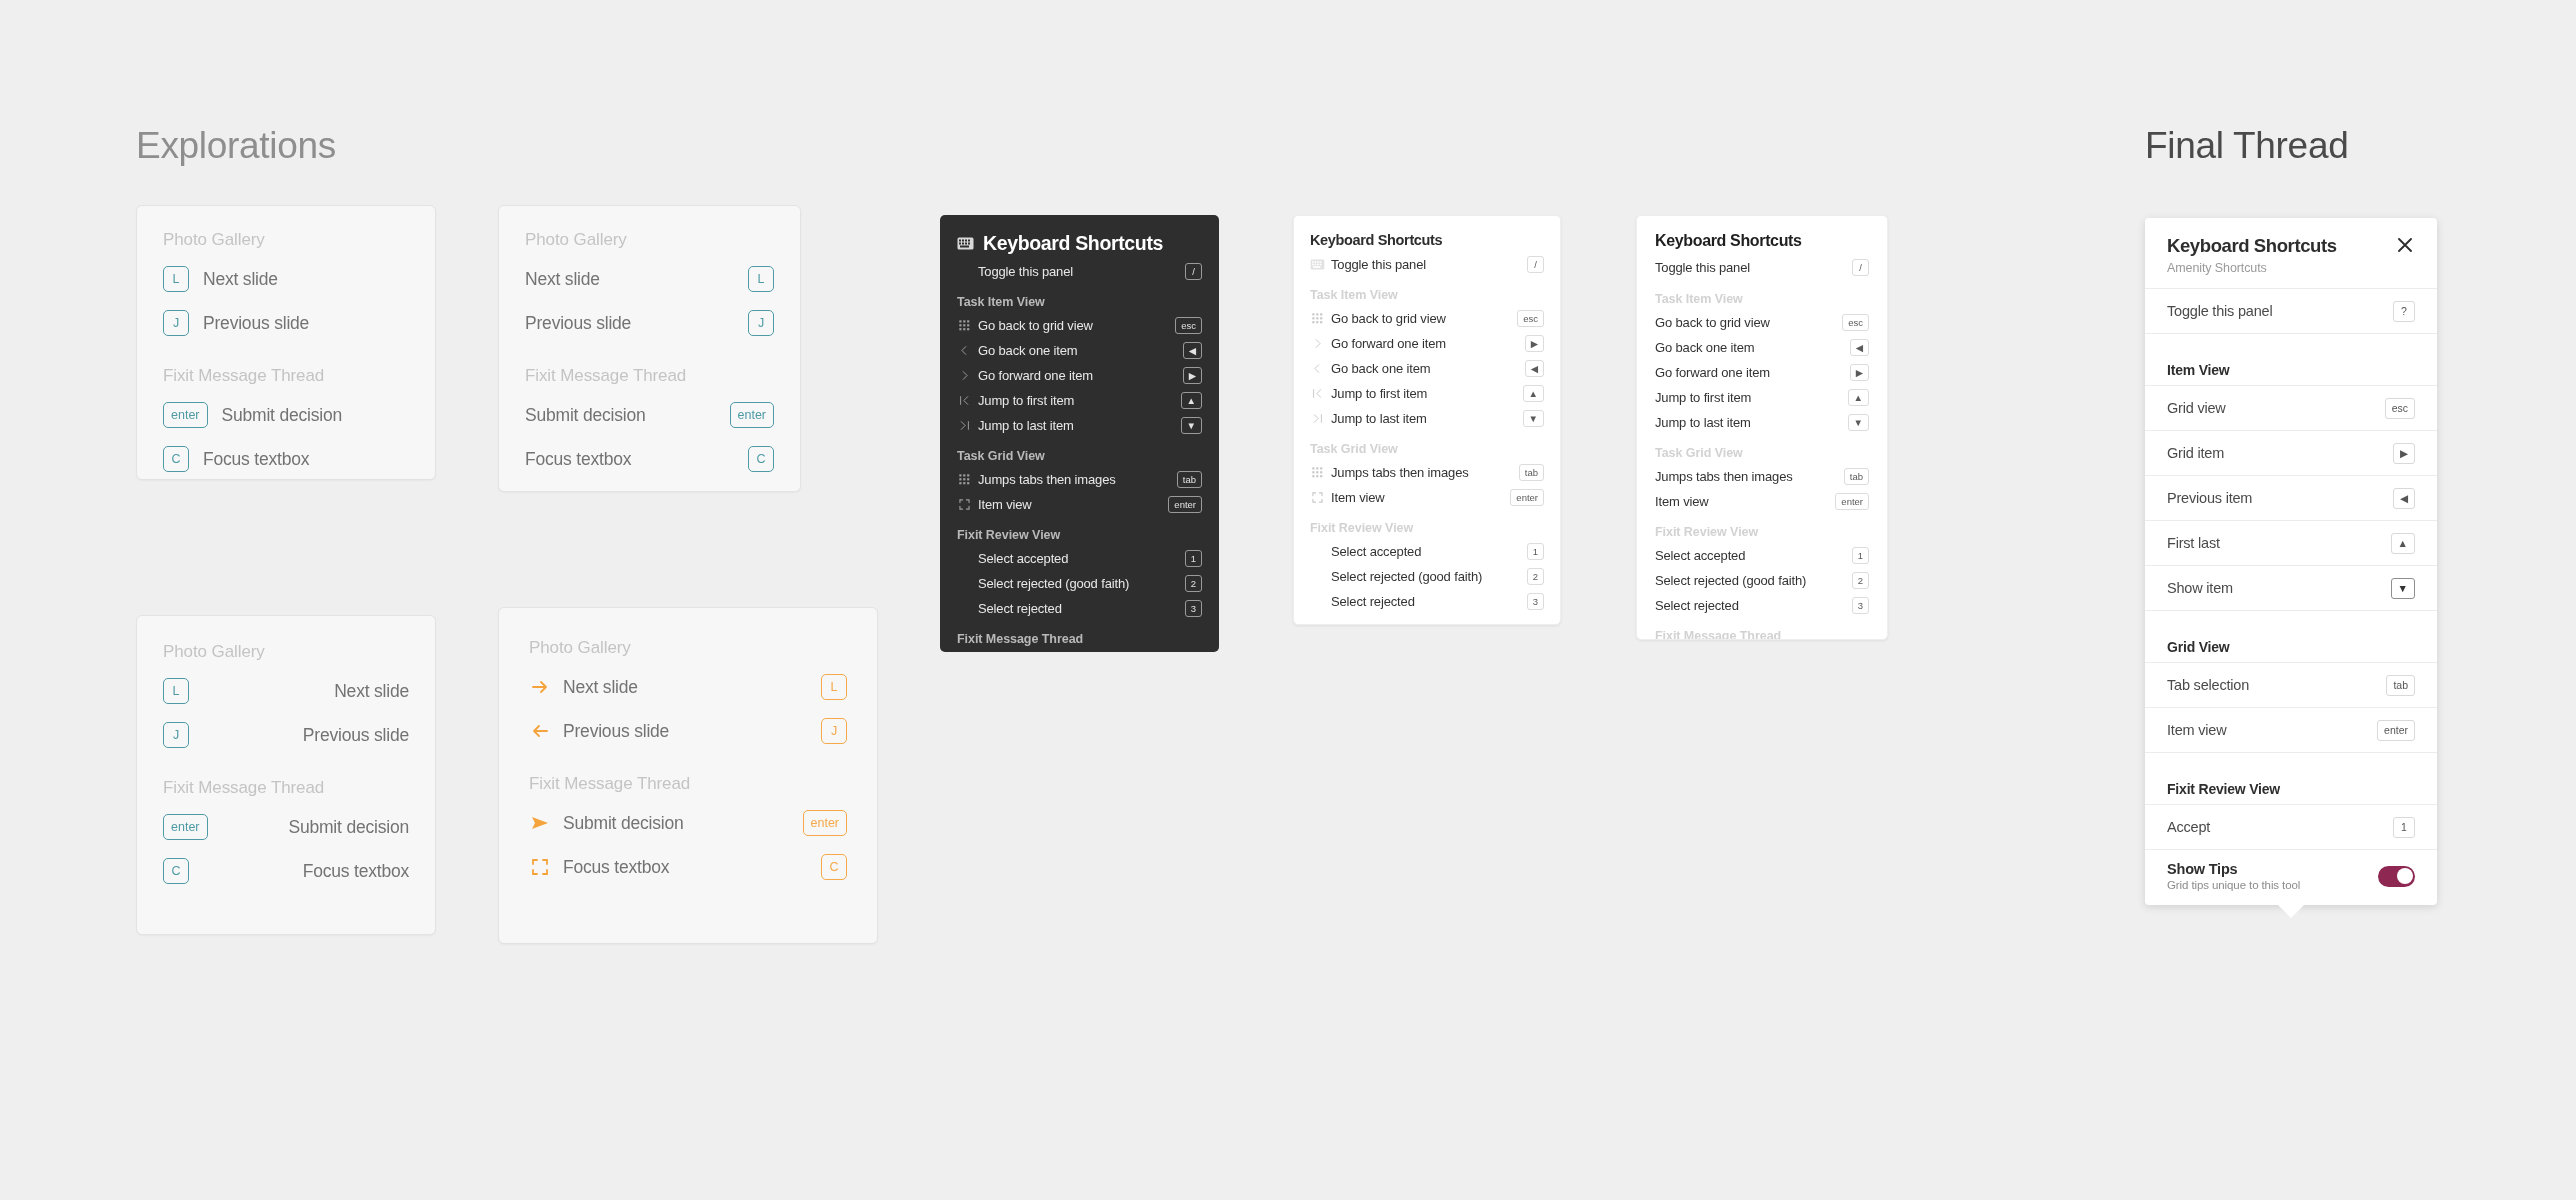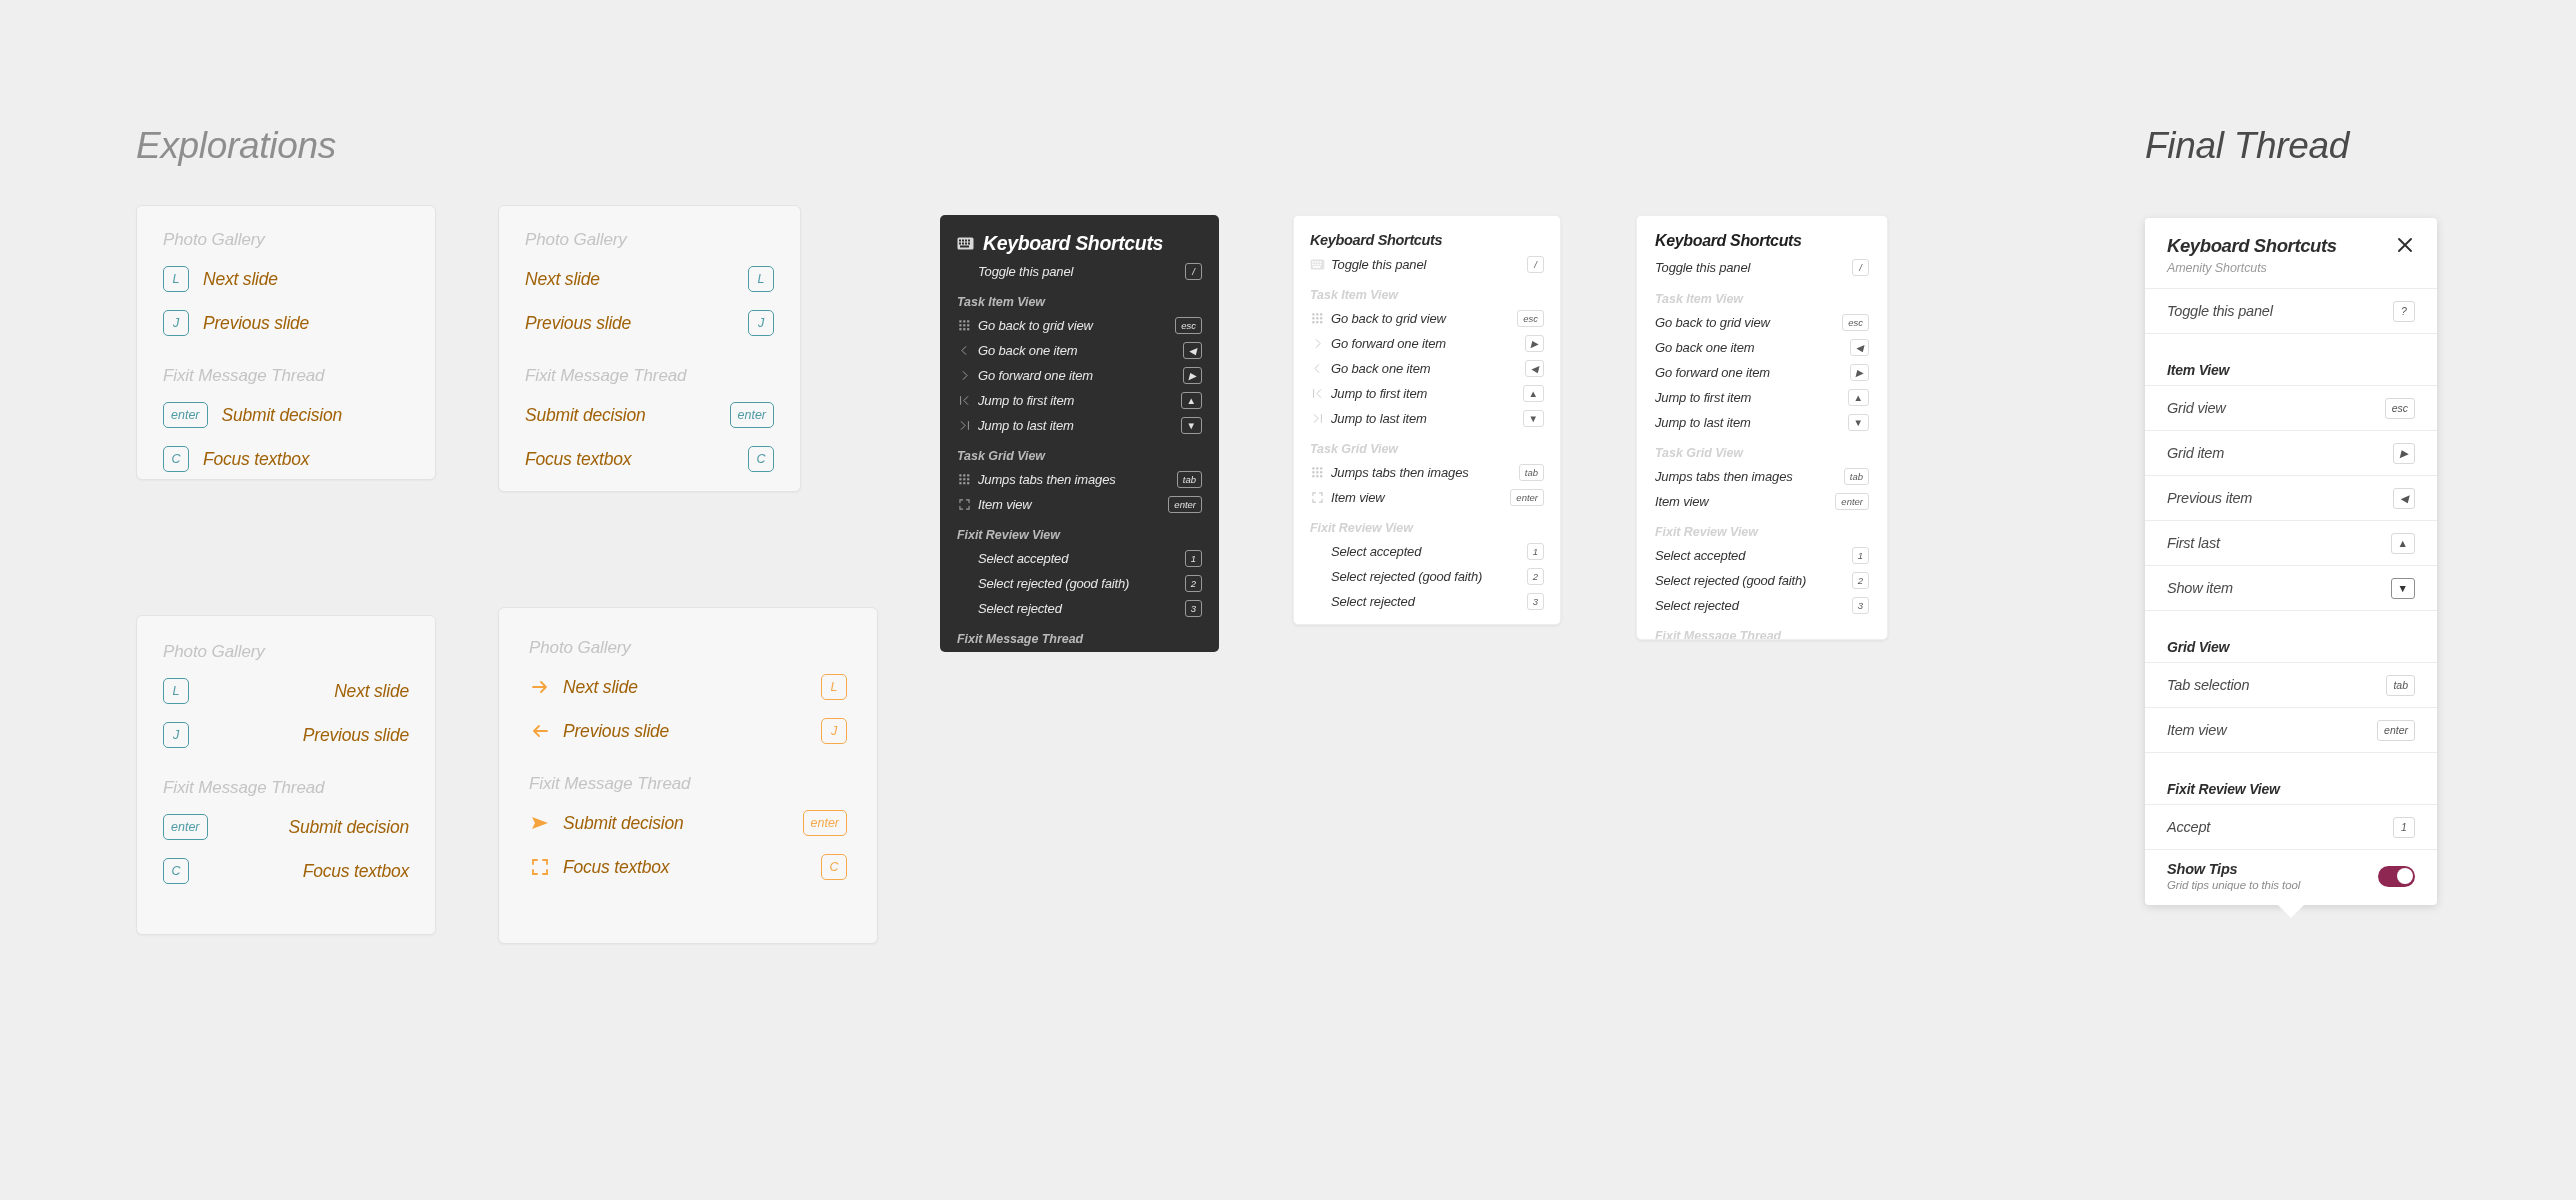--- a/index.html
+++ b/index.html
@@ -2,21 +2,21 @@
 <html><head>
 <meta charset="utf-8">
 <style>
   * { box-sizing: border-box; margin: 0; padding: 0; }
   html, body {
     width: 2576px; height: 1200px;
     background: #efefef;
     font-family: "Liberation Sans", sans-serif;
     overflow: hidden;
   }
-  .stage { position: relative; width: 2576px; height: 1200px; font-style: italic; }
+  .stage { position: relative; width: 2576px; height: 1200px; }
 
   
   .section-title {
     position: absolute;
     font-size: 37px;
     font-weight: 400;
     color: #8e8e8e;
     letter-spacing: -0.3px;
   }
   .section-title.final { color: #4a4a4a; }
@@ -37,21 +37,21 @@
     letter-spacing: -0.1px;
     font-weight: 400;
   }
   .exp-row {
     display: flex;
     align-items: center;
     height: 34px;
   }
   .exp-row .label {
     font-size: 17.5px;
-    color: #a16207;
+    color: #737373;
     letter-spacing: -0.2px;
     white-space: nowrap;
   }
   .keycap {
     display: inline-flex;
     align-items: center;
     justify-content: center;
     border: 1.4px solid #4e9ba6;
     color: #4e9ba6;
     background: transparent;

